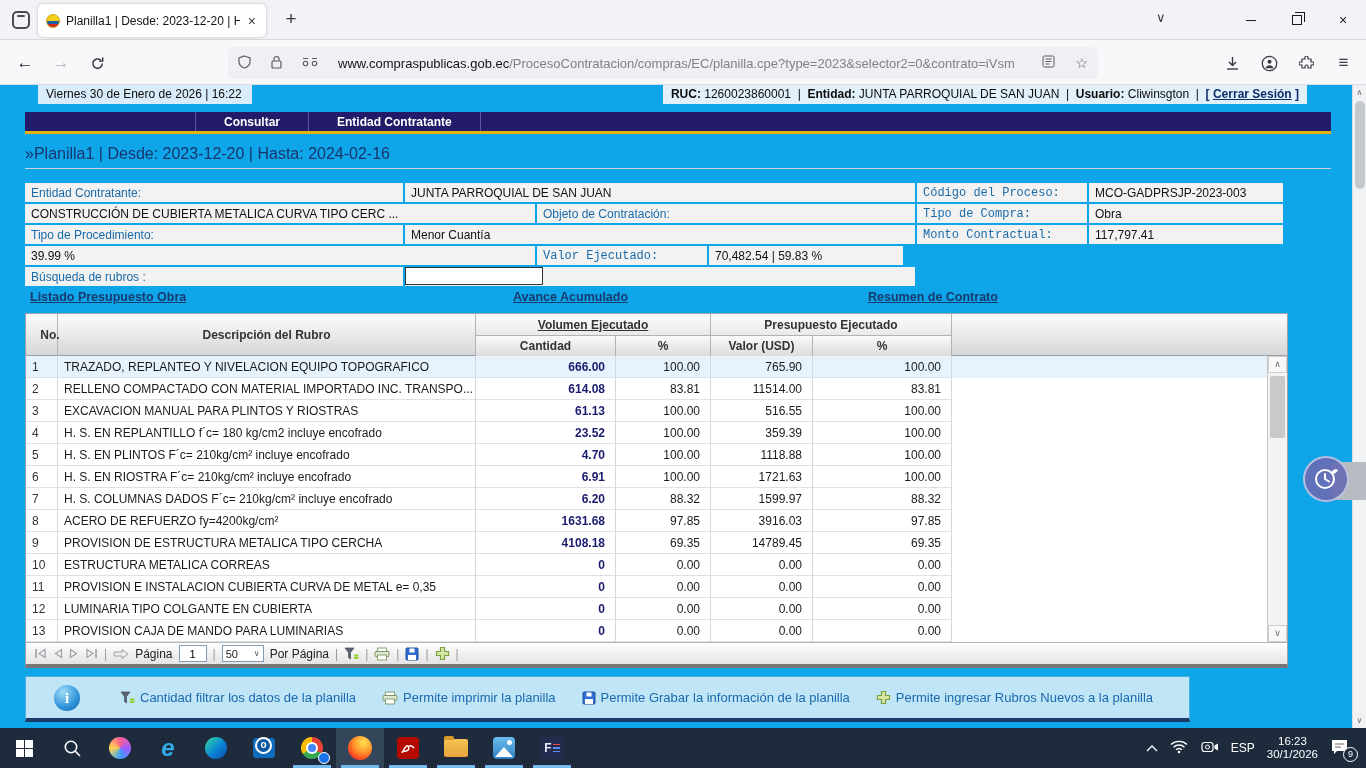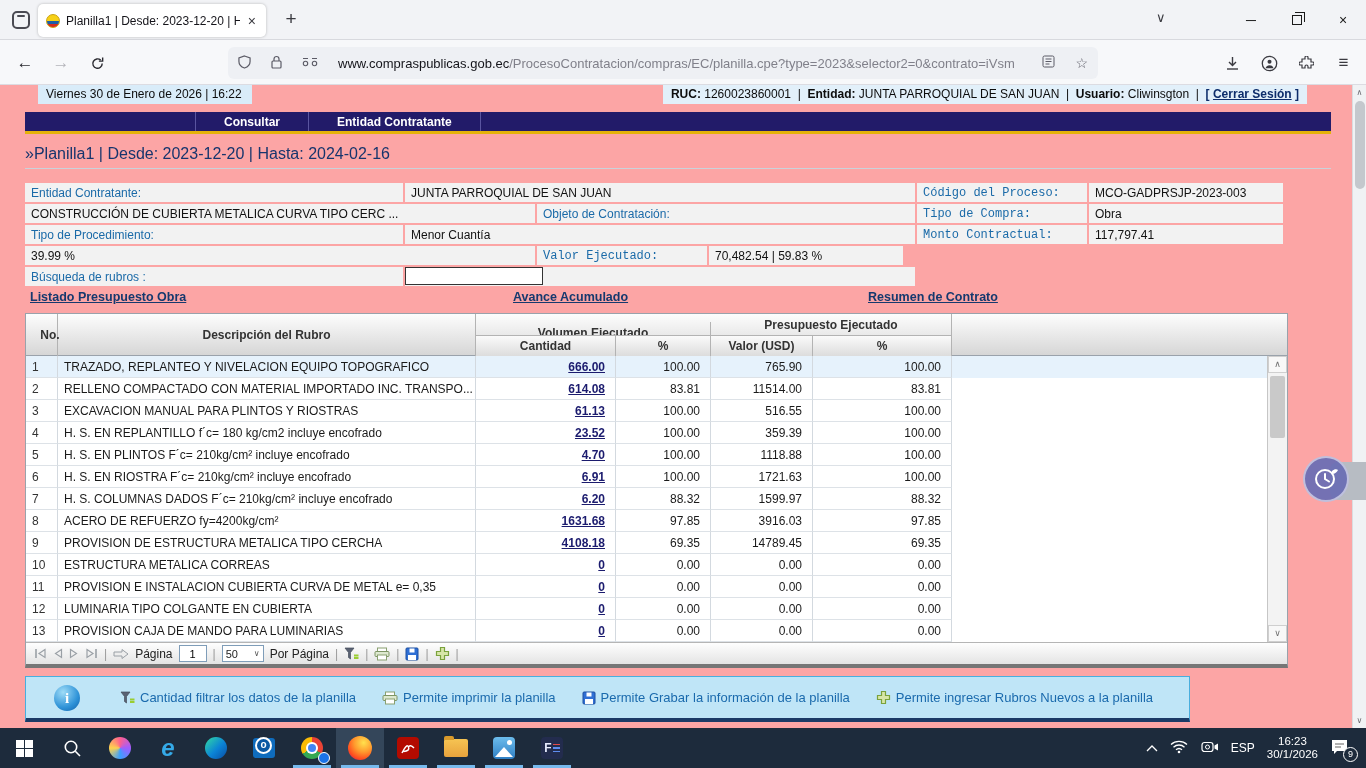--- a/index.html
+++ b/index.html
@@ -25,21 +25,21 @@
   
   #urlbar { position:absolute; left:0; top:40px; width:1366px; height:45px; background:#f7f8fa; border-bottom:1px solid #dcdce2; }
   .navbtn { position:absolute; top:10px; width:30px; height:26px; display:flex; align-items:center; justify-content:center; font-size:17px; color:#2a2a30; }
   .urlfield { position:absolute; left:228px; top:7px; width:870px; height:32px; background:#eef0f4; border-radius:6px; display:flex; align-items:center; padding:0 10px; gap:20px; }
   .urltext { flex:1; font-size:13px; white-space:nowrap; overflow:hidden; }
   .urltext .dom { color:#14141a; } .urltext .path { color:#80808a; }
   .rightbtns { position:absolute; right:6px; top:9px; display:flex; gap:4px; }
   .rbtn { width:33px; height:28px; display:flex; align-items:center; justify-content:center; color:#3a3a40; font-size:17px; }
 
   
-  #page { position:absolute; left:0; top:85px; width:1366px; height:643px; background:#fca5a5; }
+  #page { position:absolute; left:0; top:85px; width:1366px; height:643px; background:#0ea5e9; }
   .datebox { position:absolute; left:38px; top:0; height:19px; background:#d9ecf9; color:#0c0c0c; font-size:12px; padding:2px 10px 0 8px; }
   .sessbox { position:absolute; right:59px; top:0; height:19px; background:#e2f0fa; font-size:12px; color:#0c0c0c; padding:2px 8px 0 8px; }
   .sessbox b { font-weight:bold; }
   .logout { color:#0d2d6b; font-weight:bold; }
   .logout u { text-decoration:underline; }
 
   #mainnav { position:absolute; left:25px; top:27px; width:1306px; height:22px; background:#221b69; border-bottom:3px solid #e5b20b; display:flex; padding-left:170px; }
   .navitem { color:#fff; font-size:12px; font-weight:bold; padding:3px 28px 0 28px; border-left:1px solid #5a55a0; border-right:1px solid #5a55a0; margin-right:-1px; }
 
   #ptitle { position:absolute; left:25px; top:57px; width:1306px; height:27px; border-bottom:1px solid #c9d2da; color:#17356d; font-size:16px; font-weight:normal; padding-top:3px; }
@@ -60,21 +60,21 @@
   
   #tablewrap { position:absolute; left:25px; top:228px; width:1263px; border:1px solid #9aa2ab; border-bottom:4px solid #767676; background:#fff; }
   #thead { position:relative; height:42px; background:linear-gradient(180deg,#fdfdfd,#d6d6d6); border-bottom:1px solid #9aa2ab; }
   .hc { position:absolute; font-size:12px; font-weight:bold; color:#333; display:flex; align-items:center; justify-content:center; border-right:1px solid #b3b3b3; }
   .hc.sub { border-top:1px solid #b3b3b3; background:linear-gradient(180deg,#fafafa,#dcdcdc); }
   #tbody .trow { display:flex; height:22px; }
   #tbody .trow.sel { background:#e6f2fc; }
   .tc { font-size:12px; color:#1a1a1a; padding:4px 6px 0 6px; border-right:1px solid #d3d9df; border-bottom:1px solid #dde2e7; white-space:nowrap; overflow:hidden; height:22px; }
   .c-no { width:32px; color:#333; }
   .c-desc { width:418px; }
-  .c-cantidad { width:140px; text-align:right; font-weight:bold; color:#1b1b6e; padding-right:10px;text-decoration:underline; }
+  .c-cantidad { width:140px; text-align:right; font-weight:bold; color:#1b1b6e; padding-right:10px; }
   .c-pct1 { width:95px; text-align:right; padding-right:10px; }
   .c-valor { width:102px; text-align:right; padding-right:10px; }
   .c-pct2 { width:139px; text-align:right; padding-right:10px; }
   .c-fill { width:297px; border-right:none; border-bottom:none; }
 
   
   #innerscroll { position:absolute; right:0; top:42px; width:20px; height:286px; background:#f3f3f3; border-left:1px solid #c6c6c6; }
   .sbtn { position:absolute; left:0; width:19px; height:17px; background:#f8f8f8; border:1px solid #cfcfcf; color:#707070; font-size:9px; text-align:center; line-height:15px; }
   #innerthumb { position:absolute; left:2px; top:20px; width:15px; height:62px; background:#c9c9c9; border-radius:2px; }
 
@@ -259,21 +259,21 @@
   </div>
 
   <a class="quicklink" style="left:30px;">Listado Presupuesto Obra</a>
   <a class="quicklink" style="left:513px;">Avance Acumulado</a>
   <a class="quicklink" style="left:868px;">Resumen de Contrato</a>
 
   <div id="tablewrap">
     <div id="thead">
       <div class="hc" style="left:0;top:0;width:32px;height:42px;padding-left:17px;">No.</div>
       <div class="hc" style="left:32px;top:0;width:418px;height:42px;">Descripción del Rubro</div>
-      <div class="hc" style="left:450px;top:8px;width:235px;height:21px;text-decoration:underline;">Volumen Ejecutado</div>
+      <div class="hc" style="left:450px;top:0;width:235px;height:21px;text-decoration:underline;">Volumen Ejecutado</div>
       <div class="hc" style="left:685px;top:0;width:241px;height:21px;">Presupuesto Ejecutado</div>
       <div class="hc sub" style="left:450px;top:21px;width:140px;height:21px;">Cantidad</div>
       <div class="hc sub" style="left:590px;top:21px;width:95px;height:21px;">%</div>
       <div class="hc sub" style="left:685px;top:21px;width:102px;height:21px;">Valor (USD)</div>
       <div class="hc sub" style="left:787px;top:21px;width:139px;height:21px;">%</div>
       <div class="hc" style="left:926px;top:0;width:337px;height:42px;border-right:none;"></div>
     </div>
     <div id="tbody">
         <div class="trow sel">
           <div class="tc c-no">1</div>

